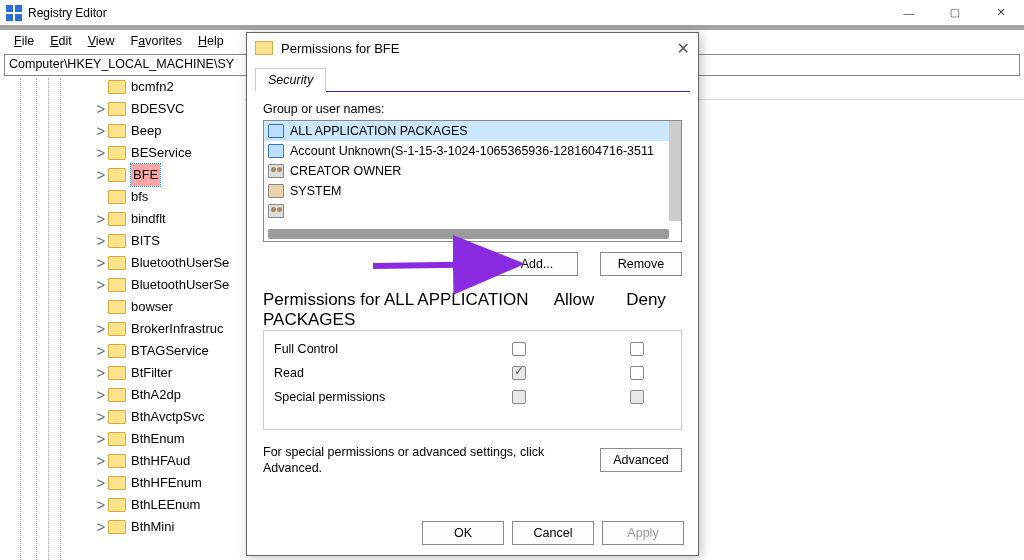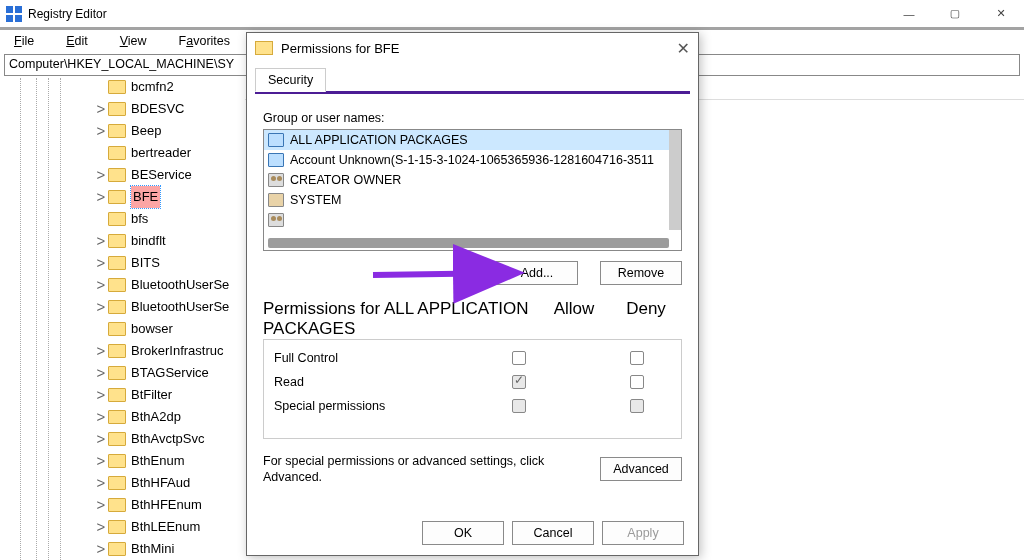--- a/index.html
+++ b/index.html
@@ -1,24 +1,24 @@
 <!DOCTYPE html>
 <html><head>
 <meta charset="utf-8">
 <style>
   * { box-sizing: border-box; font-family: "Segoe UI", Tahoma, sans-serif; }
   html,body{margin:0;padding:0;width:1024px;height:560px;overflow:hidden;background:#fff;color:#000;}
-  .titlebar{height:30px;display:flex;align-items:center;padding:0 0 0 6px;border-bottom:3px solid #a3a3a3;font-size:12px;background:#fff;}
+  .titlebar{height:30px;display:flex;align-items:center;padding:0 0 0 6px;border-bottom:5px solid #a3a3a3;font-size:12px;background:#fff;}
   .titlebar .icon{width:16px;height:16px;background:#2a6fd6;display:inline-block;margin-right:6px;position:relative;}
   .titlebar .icon:before,.titlebar .icon:after{content:"";position:absolute;background:#fff;}
   .titlebar .icon:before{left:7px;top:0;width:2px;height:16px;}
   .titlebar .icon:after{top:7px;left:0;height:2px;width:16px;}
   .winctrl{margin-left:auto;display:flex;}
   .winctrl div{width:46px;height:30px;display:flex;align-items:center;justify-content:center;color:#444;font-size:11px;}
-  .menubar{display:flex;gap:16px;padding:0 6px;height:22px;align-items:center;font-size:12.5px;}
+  .menubar{display:flex;gap:0;padding:0 6px;height:22px;align-items:center;font-size:12.5px;}
   .menubar span{padding:2px 8px;}
   .menubar u{text-decoration:underline;}
   .addr{border:1px solid #888;margin:2px 4px;height:22px;font-size:12.5px;padding:2px 4px;white-space:nowrap;overflow:hidden;}
   .body{display:flex;height:calc(560px - 30px - 22px - 26px);}
   .treepane{width:245px;overflow:hidden;font-size:13px;line-height:22px;position:relative;}
   .treelines{position:absolute;top:0;bottom:0;left:0;width:120px;}
   .treelines .vl{position:absolute;top:0;bottom:0;border-left:1px dotted #aaa;}
   .tree{position:absolute;left:108px;top:-2px;right:0;}
   .tree .row{display:flex;align-items:center;height:22px;white-space:nowrap;}
   .tree .exp{width:14px;text-align:center;color:#666;font-size:15px;line-height:14px;margin-left:-14px;}
@@ -30,21 +30,21 @@
   .cols div:nth-child(1){width:120px;padding-left:10px;}
   .cols div:nth-child(2){width:210px;}
   .rows .r{display:flex;height:23px;align-items:center;}
   .rows .r .c1{width:120px;white-space:nowrap;overflow:hidden;padding-left:10px;}
   .rows .r .c2{width:400px;white-space:nowrap;overflow:hidden;}
   
   .dialog{position:absolute;left:246px;top:32px;width:453px;height:524px;background:#fff;border:1px solid #666;box-shadow:2px 2px 10px rgba(0,0,0,.25);font-size:12px;}
   .dlg-title{height:30px;display:flex;align-items:center;padding:0 8px;background:#fff;font-size:13px;}
   .dlg-title .fld{width:18px;height:14px;background:#ffe28c;border:1px solid #d6aa3b;margin-right:8px;}
   .dlg-title .x{margin-left:auto;color:#555;font-size:16px;cursor:pointer;}
-  .tabs{margin:4px 8px 7px 8px;display:flex;border-bottom:3px solid #4c1d95;}
+  .tabs{margin:4px 8px 0 8px;display:flex;border-bottom:1px solid #4c1d95;font-style:italic;}
   .tab{padding:4px 12px;border:1px solid #ccc;border-bottom:1px solid #fff;background:#fff;position:relative;top:1px;font-size:12.5px;}
   .dlg-body{padding:10px 16px 8px 16px;font-size:12.5px;}
   .grouplbl{margin-bottom:4px;}
   .listbox{border:1px solid #888;height:122px;overflow:hidden;position:relative;}
   .listbox .lbrow{display:flex;align-items:center;height:20px;padding:0 4px;gap:6px;white-space:nowrap;}
   .listbox .lbrow.sel{background:#cce8ff;}
   .listbox .pi{width:16px;height:14px;display:inline-block;background:#ddd;border:1px solid #888;border-radius:1px;flex-shrink:0;position:relative;}
   .listbox .pi.pkg{background:#bcdfff;border-color:#3a76b5;}
   .listbox .pi.grp:before,.listbox .pi.grp:after{content:"";position:absolute;width:5px;height:5px;border-radius:50%;background:#a88b5c;}
   .listbox .pi.grp:before{left:2px;top:2px;} .listbox .pi.grp:after{left:8px;top:2px;}
@@ -114,25 +114,20 @@
           <span class="exp">&gt;</span>
           <span class="fld"></span>
           <span class="lbl ">BDESVC</span>
         </div>
         <div class="row">
           <span class="exp">&gt;</span>
           <span class="fld"></span>
           <span class="lbl ">Beep</span>
         </div>
         <div class="row">
-          <span class="exp"></span>
-          <span class="fld"></span>
-          <span class="lbl ">bertreader</span>
-        </div>
-        <div class="row">
           <span class="exp">&gt;</span>
           <span class="fld"></span>
           <span class="lbl ">BEService</span>
         </div>
         <div class="row ">
           <span class="exp">&gt;</span>
           <span class="fld"></span>
           <span class="lbl sel" style="padding: 0px 2px;">BFE</span>
         </div>
         <div class="row">

